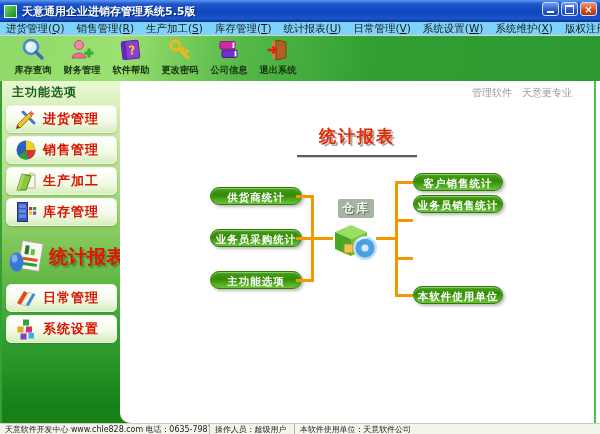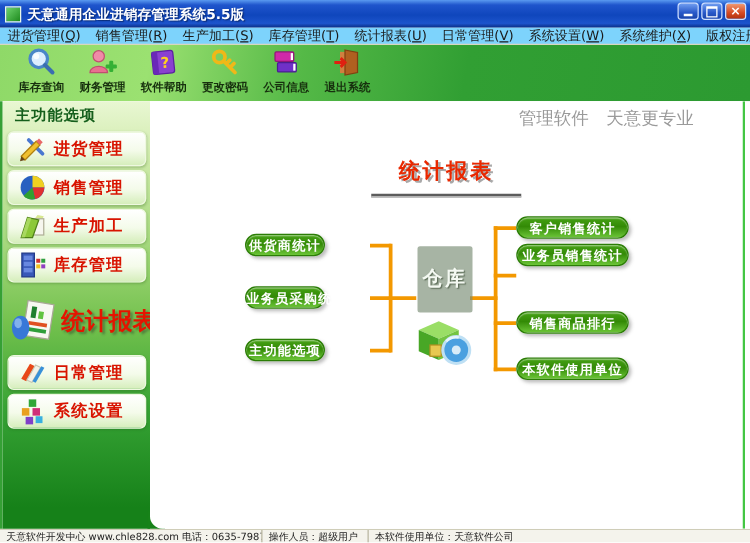--- a/index.html
+++ b/index.html
@@ -49,38 +49,38 @@
   .sb-lbl{color:#d81400;font-weight:bold;font-size:13px;letter-spacing:1px;white-space:nowrap;}
   .sb-sel{margin-top:6px;height:50px;display:flex;align-items:center;cursor:pointer;}
   .sb-sel .sbicon-big{width:40px;height:40px;margin:0 2px 0 5px;flex:0 0 auto;}
   .sb-sel .sbicon-big svg{width:40px;height:40px;display:block;}
   .sb-sel .sb-lbl-big{color:#e51400;font-weight:bold;font-size:19px;text-shadow:2px 2px 2px rgba(40,40,40,.45);white-space:nowrap;}
 
   .corner-patch{position:absolute;left:118px;bottom:0;width:14px;height:14px;background:#178219;}
   .content{position:absolute;left:120px;top:0;right:4px;bottom:0;background:#fff;
     border-right:2px solid #43c643;border-radius:0 0 0 10px;}
 
-  .watermark{position:absolute;top:5px;right:39px;font-size:14px;color:#9a9a9a;white-space:nowrap;}
+  .watermark{position:absolute;top:5px;right:22px;font-size:10px;color:#9a9a9a;white-space:nowrap;}
   .dg-title{position:absolute;left:0;right:0;top:44px;text-align:center;font-size:17px;font-weight:bold;
     color:#e82800;text-shadow:2px 2px 0 #a8a8a8;letter-spacing:2px;}
   .dg-underline{position:absolute;top:74px;left:50%;margin-left:-60px;width:120px;height:2px;background:#5c5c5c;border-bottom:1px solid #d0d0d0;}
 
   .pill{position:absolute;height:18px;border-radius:10px;color:#fff;font-weight:bold;font-size:10.5px;
     text-align:center;line-height:18px;letter-spacing:1px;cursor:pointer;white-space:nowrap;
     background:linear-gradient(180deg,#46a215 0%,#338a06 45%,#6cc538 100%);
     border:1px solid #2b7d06;box-shadow:2px 2px 3px rgba(90,90,90,.4), inset 0 1px 1px rgba(255,255,255,.45);box-sizing:border-box;}
-  .pill-l{left:76px;width:64px;}
+  .pill-l{left:90px;width:92px;}
   .pill-r{left:293px;width:90px;}
   .hline,.vline{position:absolute;background:#f39800;}
   .hline{height:3px;}
   .vline{width:3px;}
 
   .center-node{position:absolute;left:208px;top:116px;width:56px;height:60px;text-align:center;}
-  .wh-label{display:inline-block;font-size:16px;font-weight:bold;color:#f4f9f2;background:rgba(120,140,115,.65);
-    padding:16px 4px;border-radius:2px;text-shadow:1px 1px 1px #5a6a55;letter-spacing:2px;}
+  .wh-label{display:inline-block;font-size:12px;font-weight:bold;color:#f4f9f2;background:rgba(120,140,115,.65);
+    padding:1px 4px;border-radius:2px;text-shadow:1px 1px 1px #5a6a55;letter-spacing:2px;}
   .wh-icon svg{width:50px;height:44px;display:block;margin:0 auto;}
 
   
   .statusbar{height:11px;background:#f4f3ec;border-top:1px solid #cfcdb8;display:flex;font-size:9px;color:#222;box-sizing:border-box;align-items:center;}
   .st-sec{height:100%;display:flex;align-items:center;padding-left:5px;border-right:1px solid #b8b6a0;box-sizing:border-box;white-space:nowrap;overflow:hidden;}
   .st-1{width:210px;}
   .st-2{width:85px;text-align:center;}
   .st-3{flex:1;border-right:none;text-align:right;}
   .st-sec span{transform:scale(.88);transform-origin:left center;}
 
@@ -317,21 +317,20 @@
               <circle cx="34" cy="30" r="12" fill="#bfe0f4"></circle>
               <circle cx="34" cy="30" r="9.5" fill="#4aa0e0"></circle>
               <circle cx="34" cy="30" r="3.6" fill="#d8ecf8"></circle>
               <path d="M26 23 a11 11 0 0 1 10 -3" stroke="#e8f4fc" stroke-width="2" fill="none"></path>
             </svg>
         </span>
       </div>
 
       <div class="pill pill-r" style="top:92px;">客户销售统计</div>
       <div class="pill pill-r" style="top:114px;">业务员销售统计</div>
-      <div class="pill pill-r" style="top:168px;">销售商品排行</div>
       <div class="pill pill-r" style="top:205px;">本软件使用单位</div>
     </div>
   </div>
 
   <div class="statusbar">
     <div class="st-sec st-1">
         <span>天意软件开发中心 www.chle828.com 电话：0635-7987985/7364058</span>
       </div>
     <div class="st-sec st-2">
         <span>操作人员：超级用户</span>

